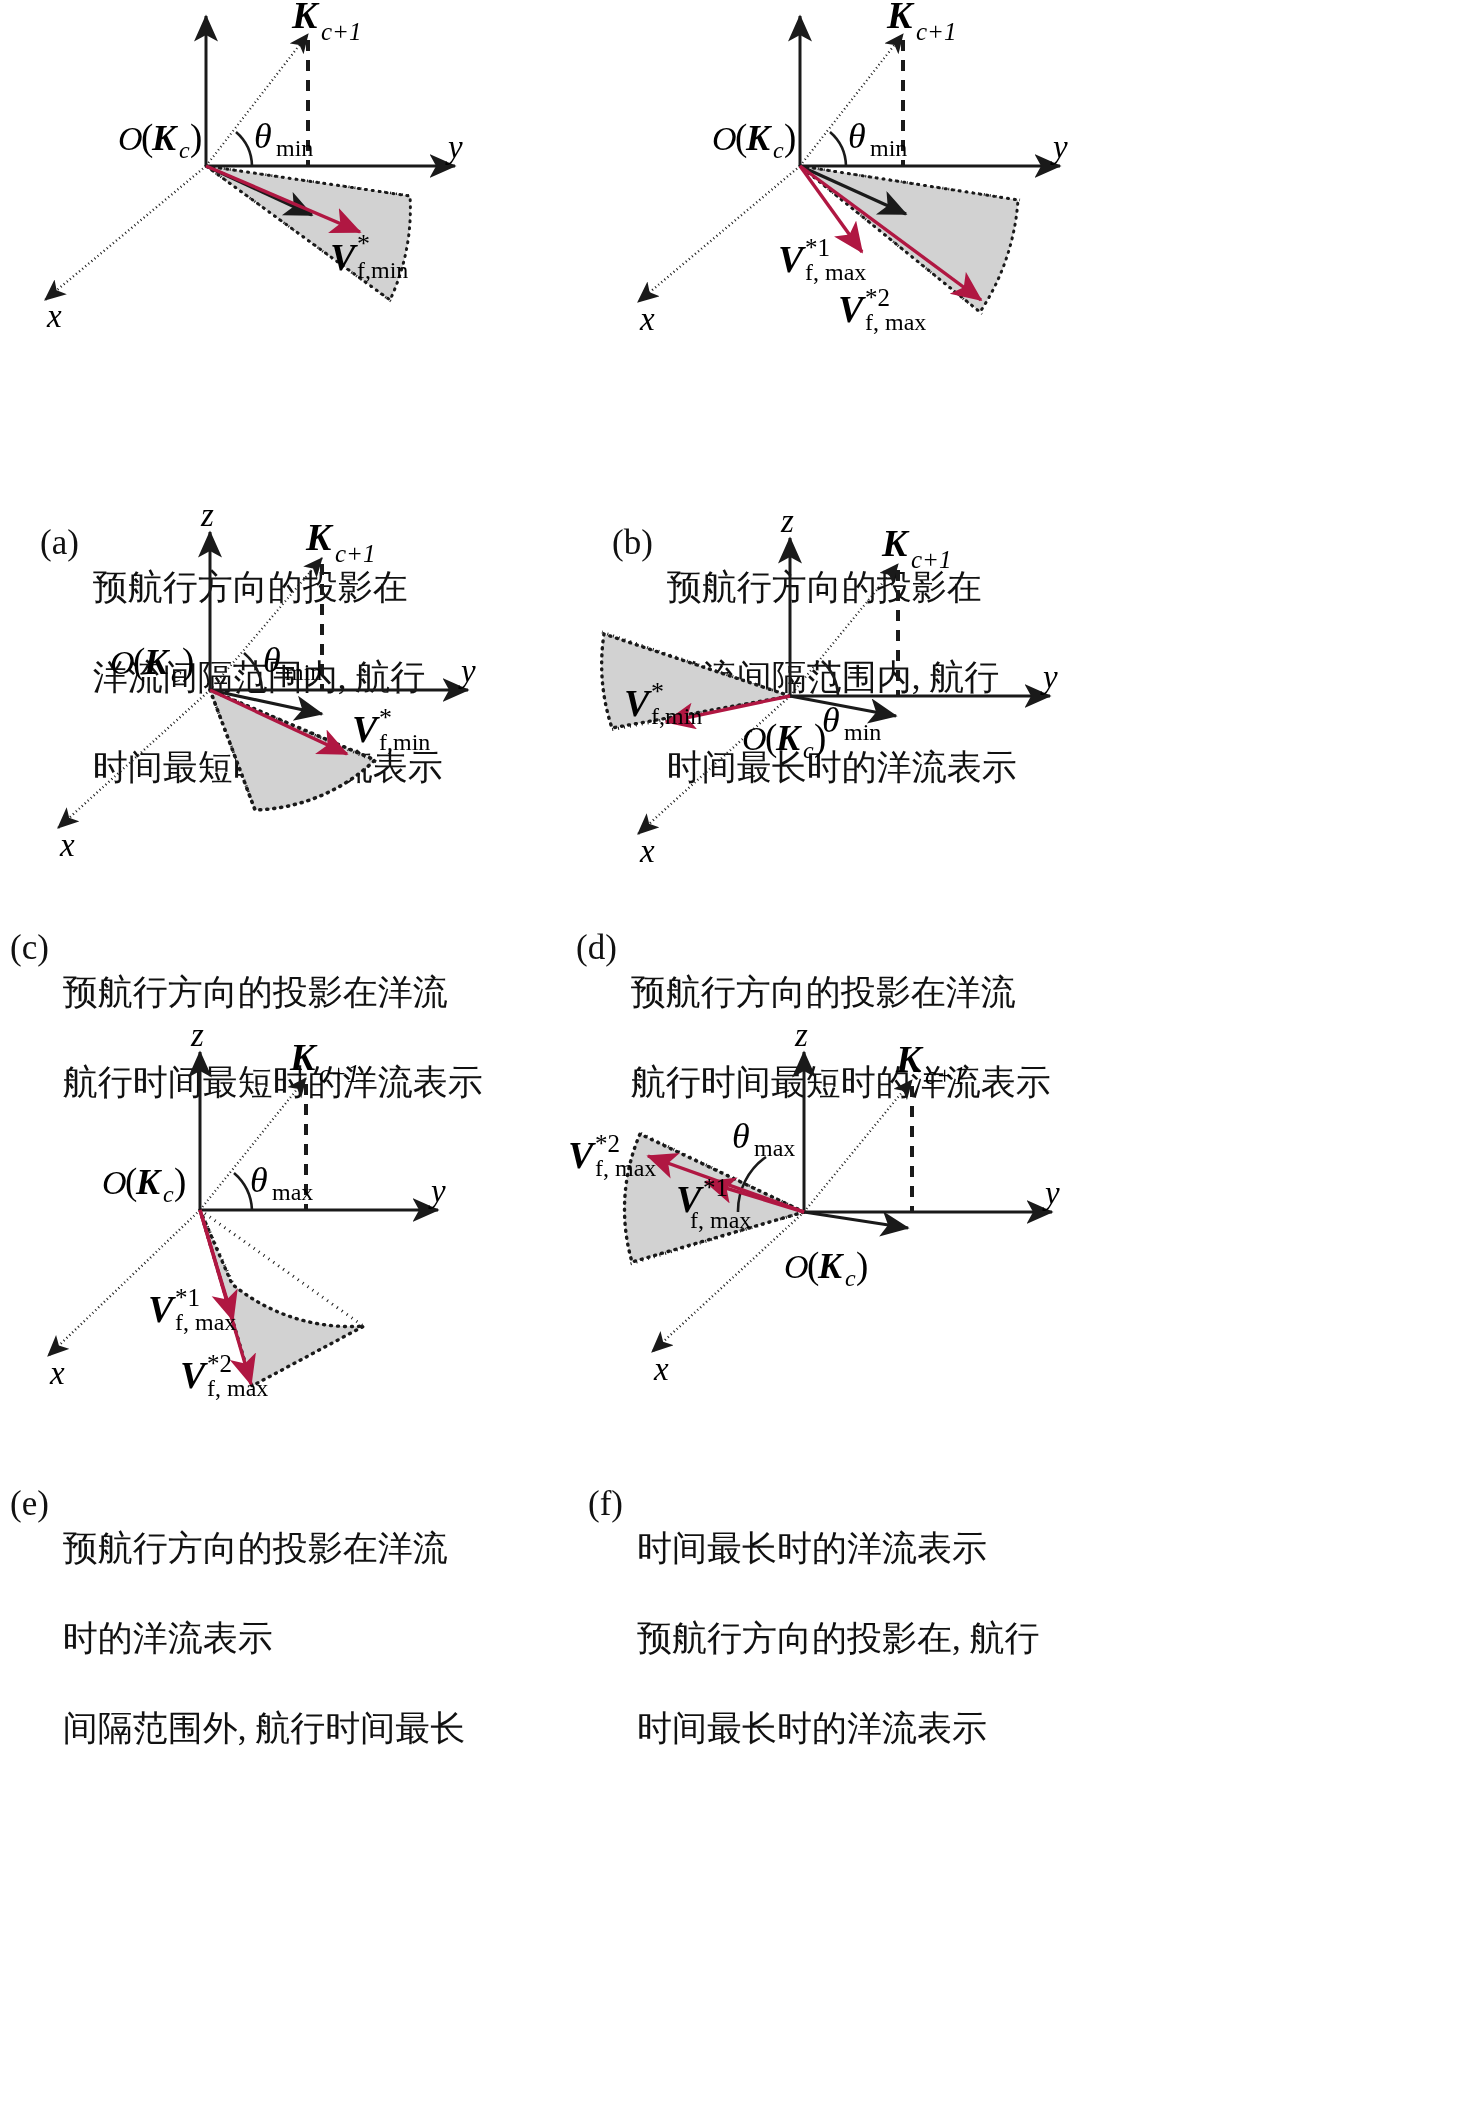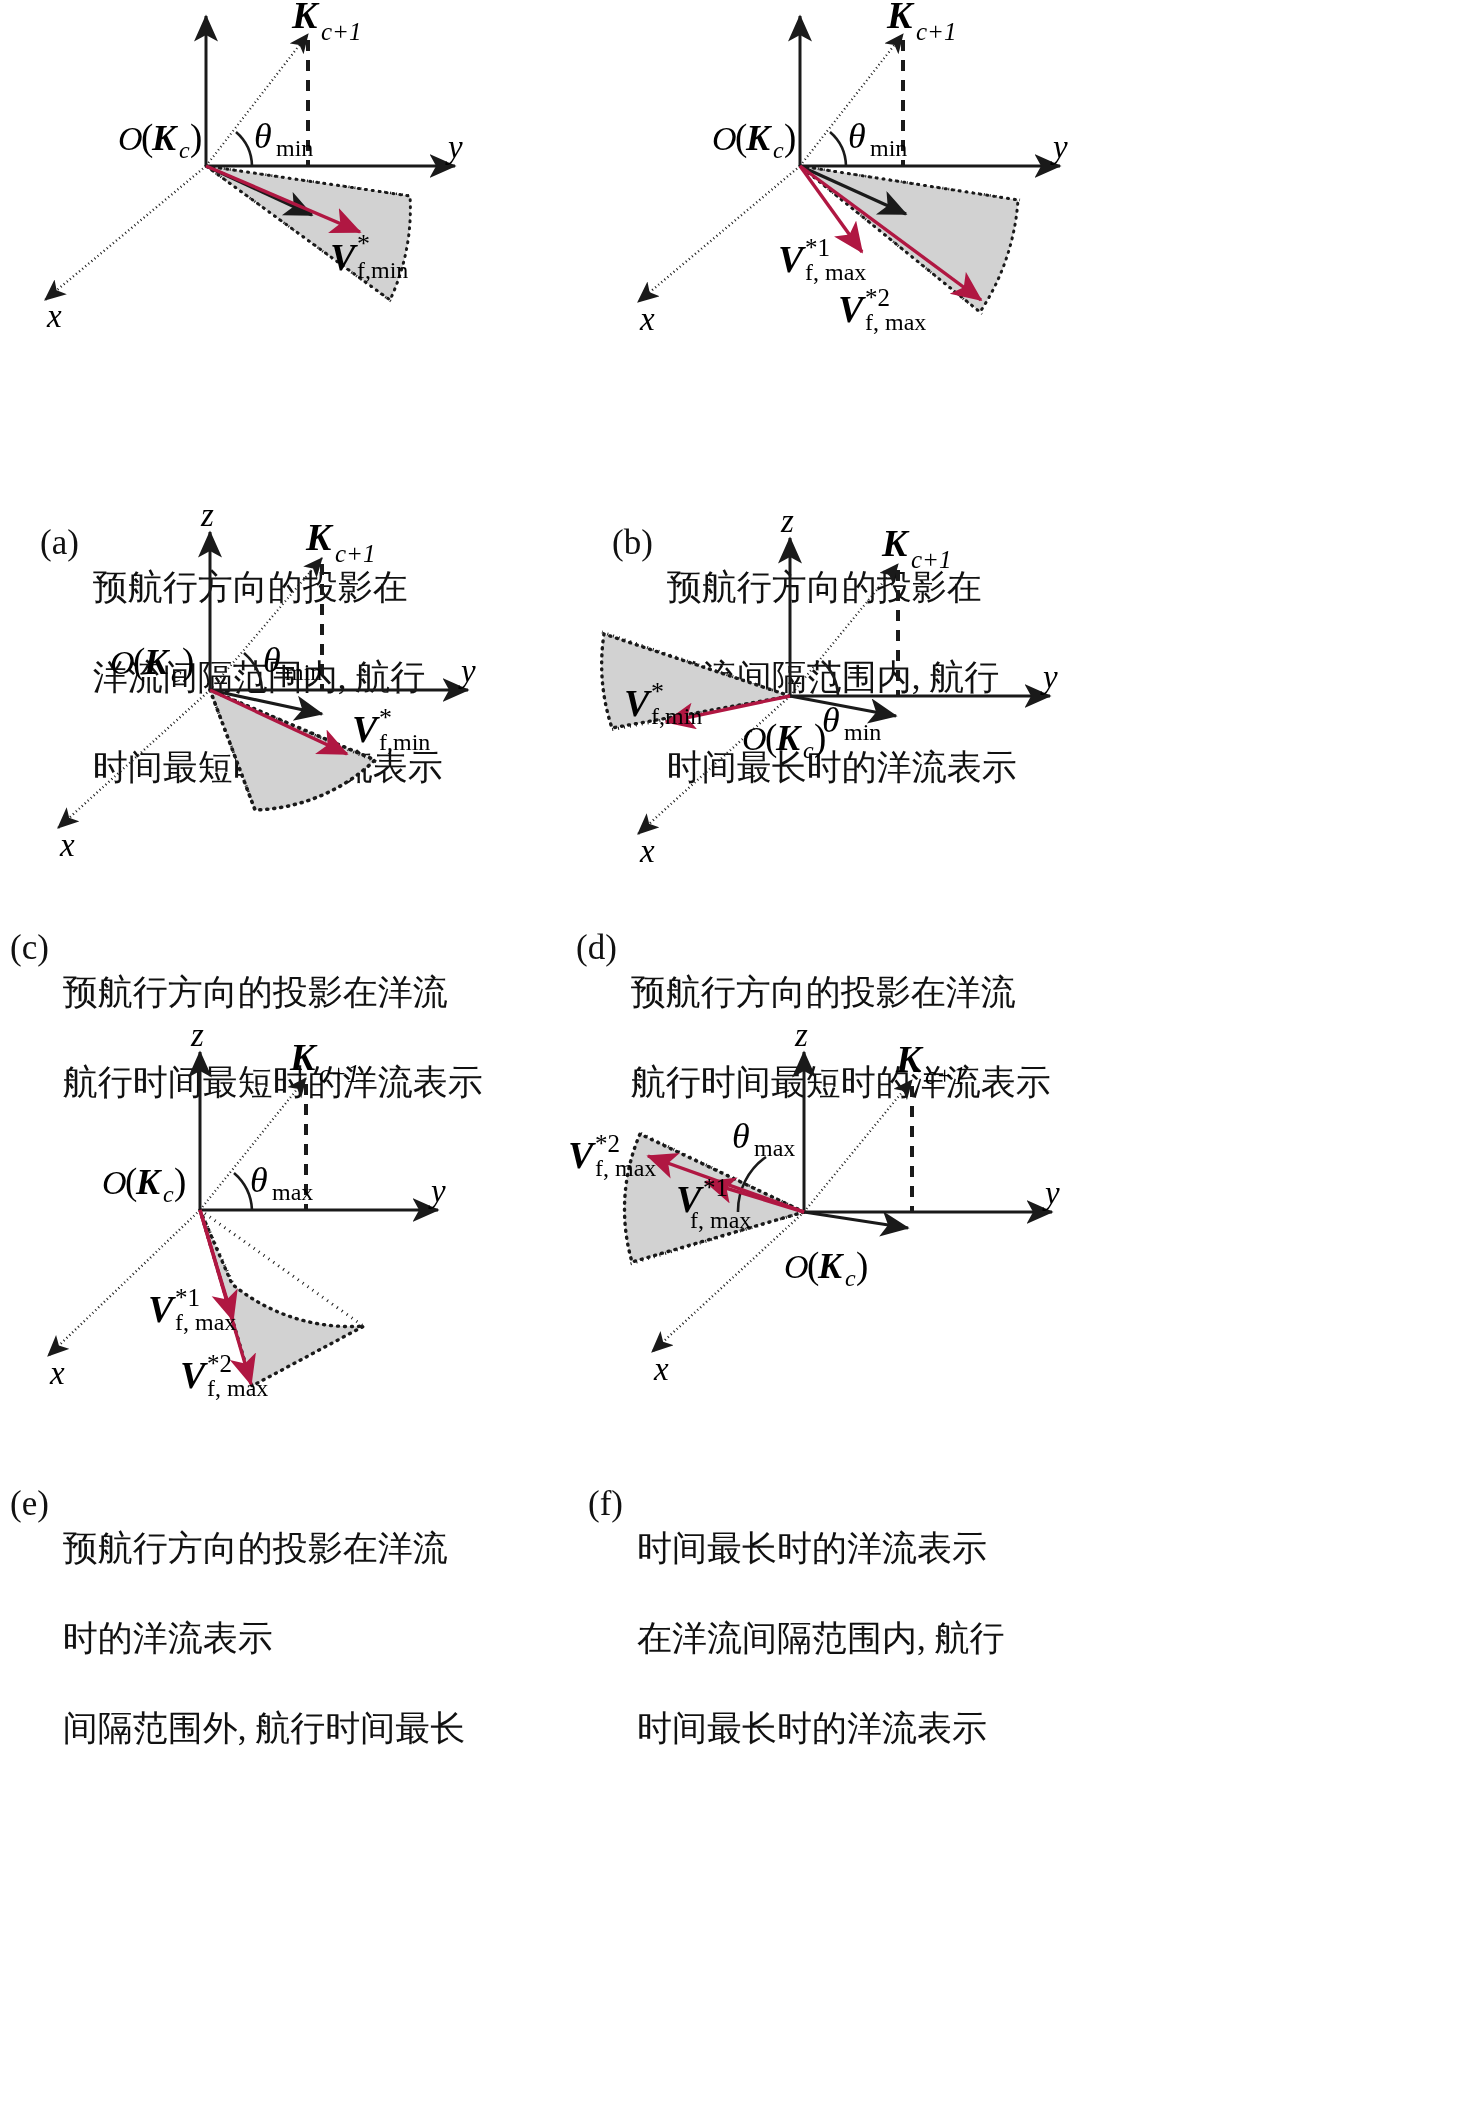--- a/index.html
+++ b/index.html
@@ -399,19 +399,19 @@
         <text x="150" y="228" font-size="24">f, max</text>
       </g>
     </svg>
   </div>
 
   <div class="caption" style="left:588px;top:1436px;width:600px;">
     <div class="cap-row">
       <span class="cap-tag">(f)</span>
       <span class="cap-body">
         <span class="cap-line">时间最长时的洋流表示</span>
-        <span class="cap-line">在洋流间隔范围内, 航行</span>
+        <span class="cap-line">预航行方向的投影在, 航行</span>
         <span class="cap-line">时间最长时的洋流表示</span>
       </span>
     </div>
   </div>
 
 </div>
 
 </body></html>

